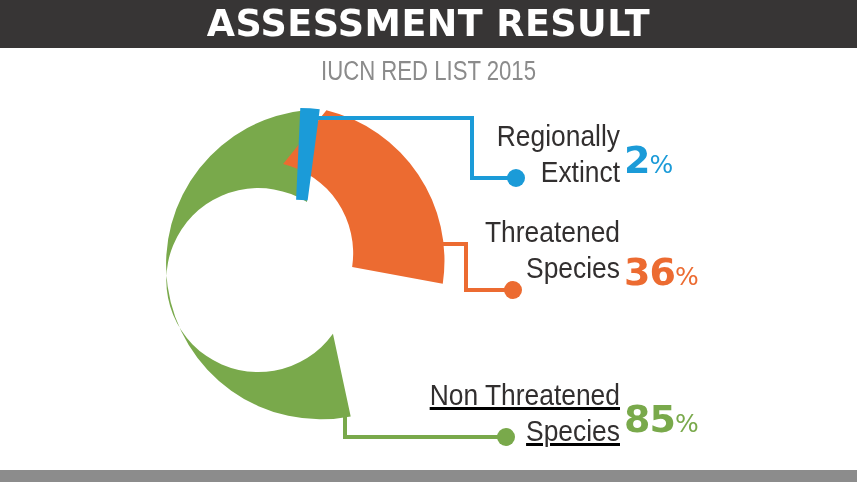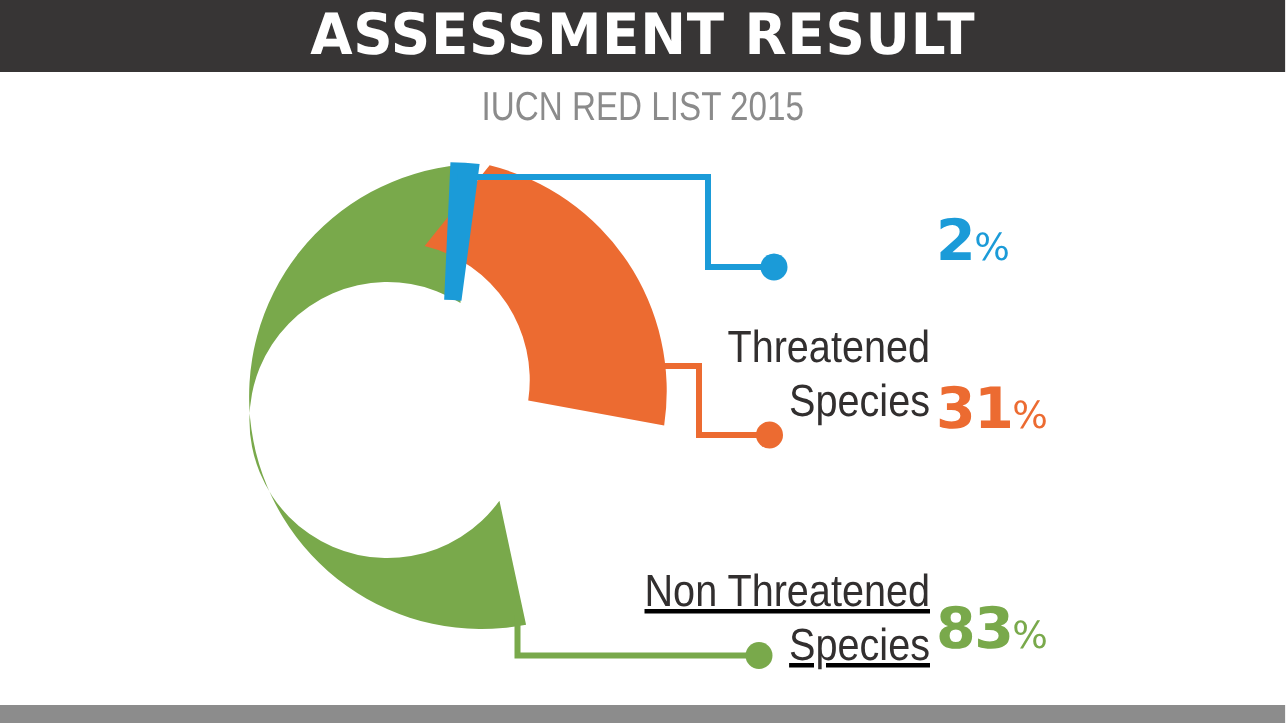--- a/index.html
+++ b/index.html
@@ -148,35 +148,39 @@
     <polyline fill="none" stroke="#1b9bd8" stroke-width="4" points="305,118 472,118 472,178 512,178"></polyline>
     <circle cx="516" cy="178" r="9" fill="#1b9bd8"></circle>
 
     <polyline fill="none" stroke="#ec6b31" stroke-width="4" points="443,244 466,244 466,290 509,290"></polyline>
     <circle cx="513" cy="290" r="9" fill="#ec6b31"></circle>
 
     <polyline fill="none" stroke="#79a94b" stroke-width="4" points="345,410 345,437 502,437"></polyline>
     <circle cx="506" cy="437" r="9" fill="#79a94b"></circle>
   </svg>
 
+  <div class="callout" style="left:330px; top:118px; width:290px;">
+    <span class="callout-text">Regionally</span>
+    <span class="callout-line2">Extinct</span>
+  </div>
   <div class="pct pct-blue" style="left:624px; top:138px;">
     <span class="pct-num">2</span><span class="pct-sign">%</span>
   </div>
 
   <div class="callout" style="left:330px; top:214px; width:290px;">
     <span class="callout-text">Threatened</span>
     <span class="callout-line2">Species</span>
   </div>
   <div class="pct pct-orange" style="left:624px; top:250px;">
-    <span class="pct-num">31</span><span class="pct-sign">%</span>
+    <span class="pct-num">36</span><span class="pct-sign">%</span>
   </div>
 
   <div class="callout" style="left:320px; top:377px; width:300px;text-decoration:underline;">
     <span class="callout-text">Non Threatened</span>
     <span class="callout-line2">Species</span>
   </div>
   <div class="pct pct-green" style="left:624px; top:397px;">
-    <span class="pct-num">83</span><span class="pct-sign">%</span>
+    <span class="pct-num">85</span><span class="pct-sign">%</span>
   </div>
 
   <div class="footer-bar"></div>
 
 </div>
 
 </body></html>

